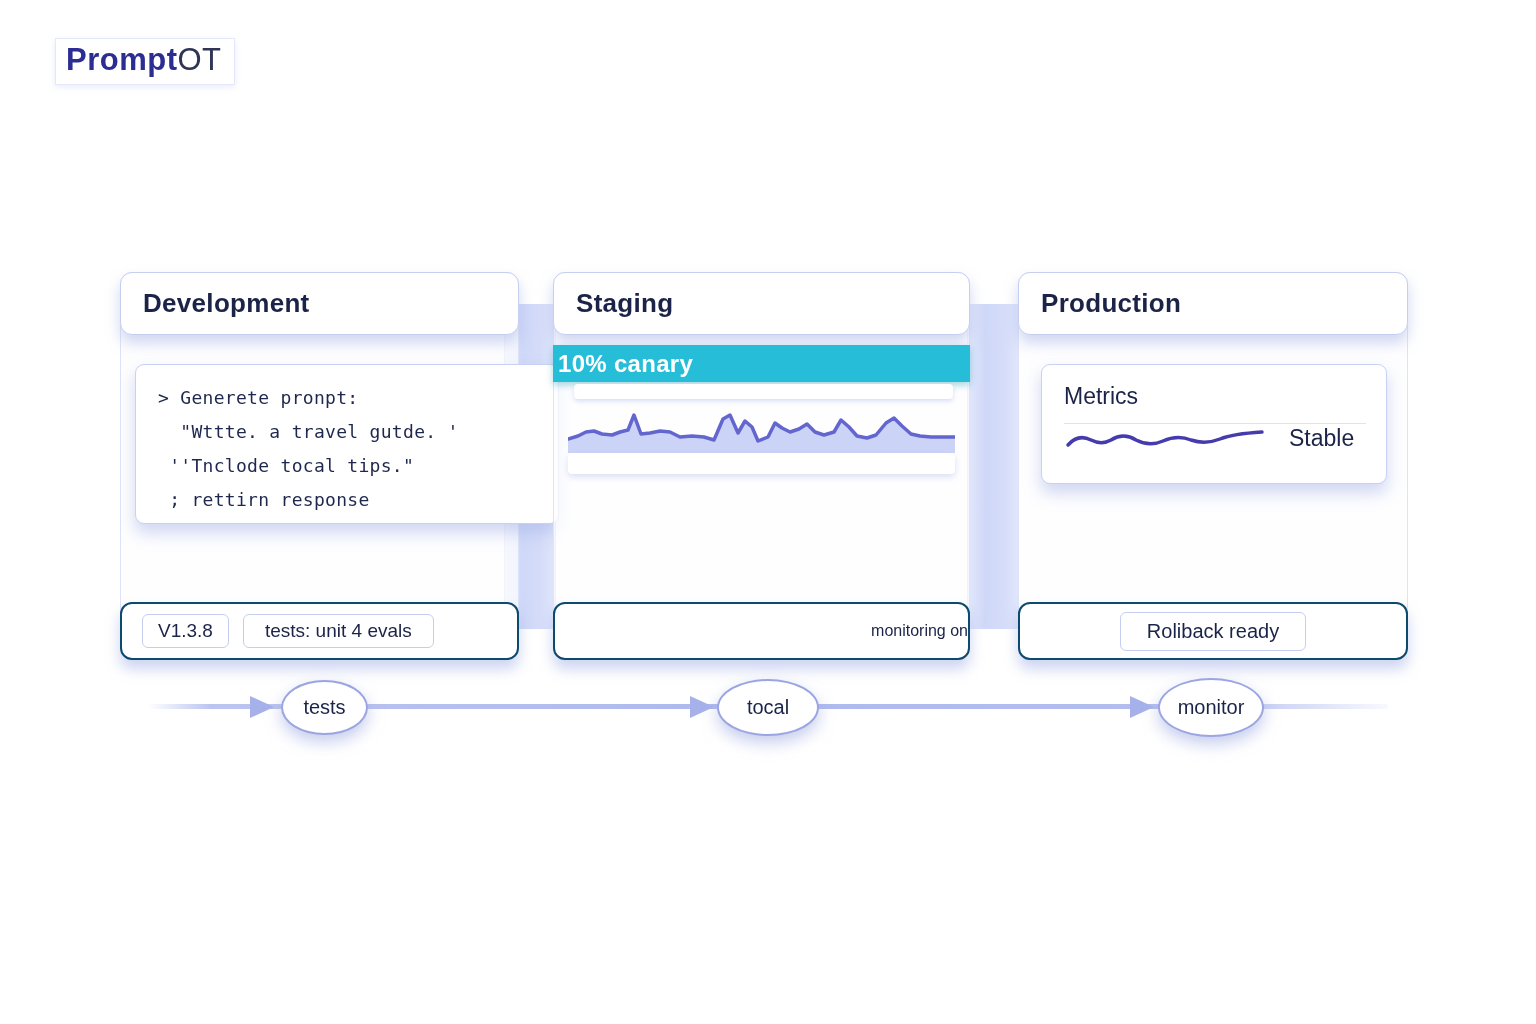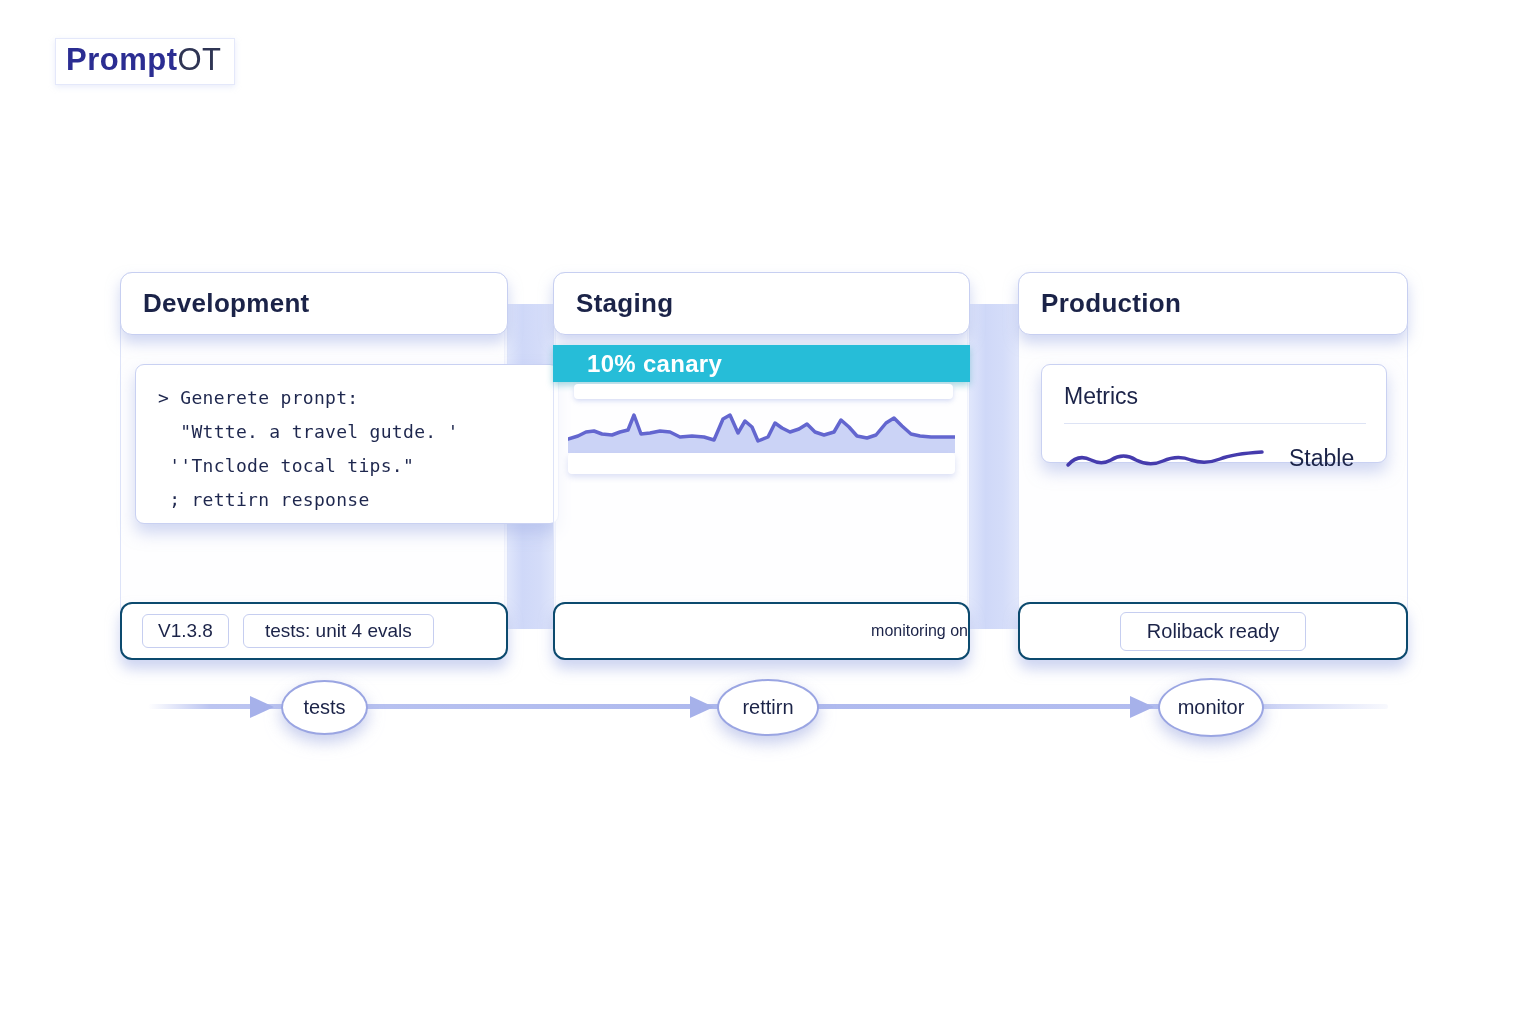--- a/index.html
+++ b/index.html
@@ -60,44 +60,44 @@
   .badge{
     background:#ffffff;border:1px solid #c6cef0;border-radius:6px;
     padding:5px 15px;font-size:19px;color:#1b2348;white-space:nowrap;
   }
   .dev-footer{padding-left:20px;gap:14px;}
 
   
   .canary-banner{
     position:absolute;left:-1px;right:-1px;top:72px;height:37px;
     background:#26bdd8;box-shadow:0 3px 7px rgba(26,151,175,.4);
-    display:flex;align-items:center;padding-left:34px;box-sizing:border-box;
+    display:flex;align-items:center;padding-left:5px;box-sizing:border-box;
     color:#ffffff;font-weight:700;font-size:24px;letter-spacing:.3px;text-align:center;
   }
   .progress-track{
     position:absolute;left:20px;right:16px;top:111px;height:15px;
     background:#ffffff;border-radius:4px;box-shadow:0 2px 5px rgba(164,177,230,.45);
   }
   .spark-wrap{position:absolute;left:14px;top:130px;width:387px;height:50px;}
   .base-strip{
     position:absolute;left:14px;right:14px;top:180px;height:21px;
     background:#ffffff;border-radius:4px;box-shadow:0 3px 6px rgba(164,177,230,.4);
   }
   .staging-footer{justify-content:flex-end;font-size:16px;color:#1b2348;}
 
   
   .metrics-card{
-    position:absolute;left:22px;top:91px;width:346px;height:99px;
+    position:absolute;left:22px;top:91px;width:346px;height:120px;
     background:#ffffff;border:1px solid #c9d1f2;border-radius:9px;
     box-shadow:0 9px 16px rgba(164,177,230,.5);box-sizing:border-box;
     padding:18px 20px 0 22px;
   }
   .metrics-title{font-size:23px;color:#1b2348;font-weight:500;}
   .metrics-divider{height:1px;background:#dde3f5;margin-top:13px;}
-  .metrics-row{display:flex;align-items:center;margin-top:20px;}
+  .metrics-row{display:flex;align-items:center;}
   .stable-label{font-size:23px;color:#1b2348;margin-left:20px;}
   .prod-footer{justify-content:center;}
   .rollback-badge{padding:7px 26px;font-size:20px;}
 
   
   .flow-line{
     position:absolute;left:148px;top:704px;width:1240px;height:5px;border-radius:3px;
     background:linear-gradient(to right,rgba(195,203,242,0) 0%,#bcc5f1 5%,#aeb9ee 45%,#b3bdf0 85%,rgba(185,195,240,.1) 100%);
     z-index:1;
   }
@@ -120,21 +120,21 @@
 
   <div class="logo">
     <span>Prompt</span>
     <span class="light">OT</span>
   </div>
   <style>.logo span:first-child{font-weight:800;color:#2b2d92;}</style>
 
   <div class="band" style="left:504px;"></div>
   <div class="band" style="left:967px;"></div>
 
-  <div class="panel" style="left:120px;width:386px;">
+  <div class="panel" style="left:120px;width:386px;padding-left:11px;">
     <div class="panel-header">
       <span>Development</span>
     </div>
     <div class="code-card">
       <div class="code-line">&gt; Generete pronpt:</div>
       <div class="code-line">  "Wttte. a travel gutde. '</div>
       <div class="code-line"> ''Tnclode tocal tips."</div>
       <div class="code-line"> ; rettirn response</div>
     </div>
     <div class="panel-footer dev-footer">
@@ -184,19 +184,19 @@
 
   <div class="flow-line"></div>
   <div class="arrowhead" style="left:250px;"></div>
   <div class="arrowhead" style="left:690px;"></div>
   <div class="arrowhead" style="left:1130px;"></div>
 
   <div class="flow-node" style="left:281px;top:680px;width:87px;height:55px;">
     <span>tests</span>
   </div>
   <div class="flow-node" style="left:717px;top:679px;width:102px;height:57px;">
-    <span>rettirn</span>
+    <span>tocal</span>
   </div>
   <div class="flow-node" style="left:1158px;top:678px;width:106px;height:59px;">
     <span>monitor</span>
   </div>
 
 </div>
 
 </body></html>

